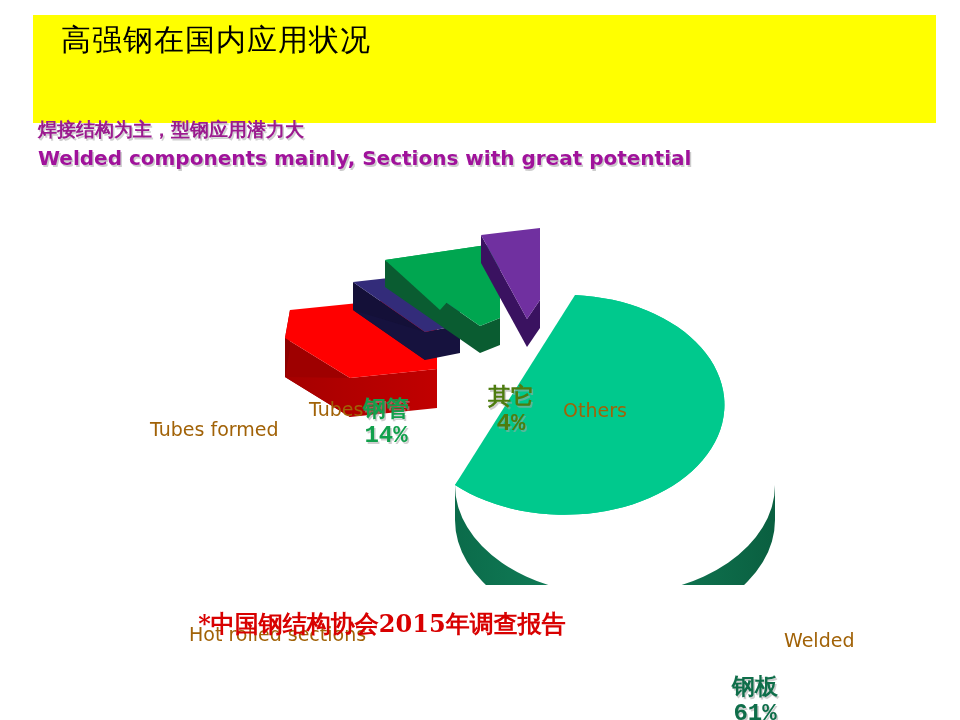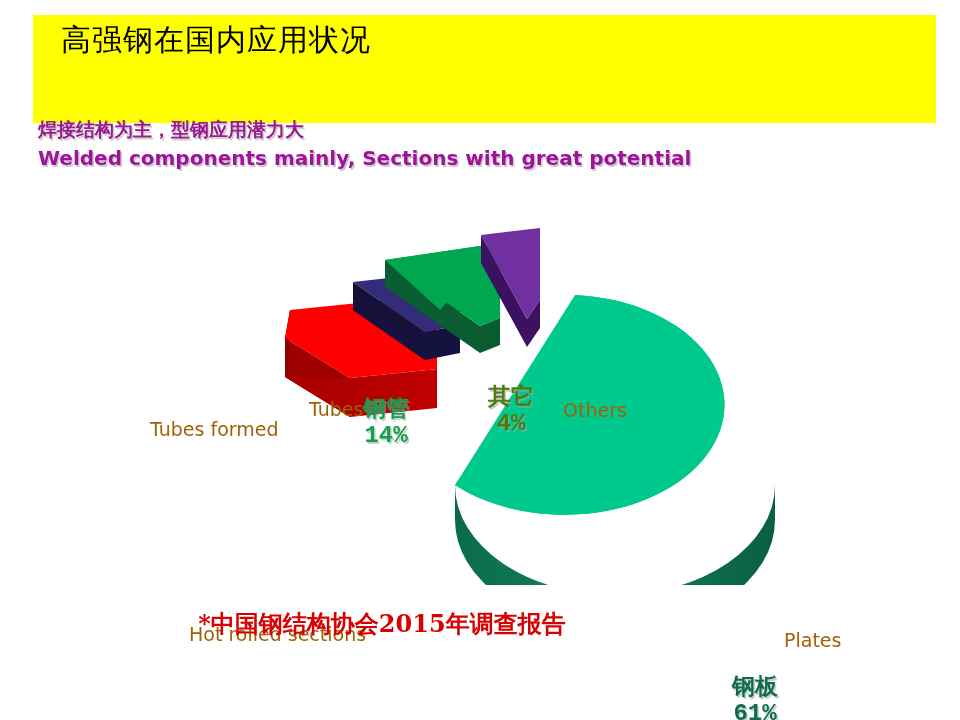--- a/index.html
+++ b/index.html
@@ -220,21 +220,21 @@
     </div>
 
     <div class="lbl-stack" id="label-others-cn">
       <div class="lbl-cn">其它</div>
       <div class="lbl-pct">4%</div>
     </div>
     <div class="lbl lbl-en" id="label-others-en">Others</div>
 
     <div class="lbl lbl-en" id="label-hotrolled-en">Hot rolled sections</div>
 
-    <div class="lbl lbl-en" id="label-plates-en">Plates</div>
+    <div class="lbl lbl-en" id="label-plates-en">Welded</div>
     <div class="lbl-stack" id="label-plates-cn">
       <div class="lbl-cn">钢板</div>
       <div class="lbl-pct">61%</div>
     </div>
   </div>
 
   <div id="footnote">*中国钢结构协会2015年调查报告</div>
 
 </div>
 

